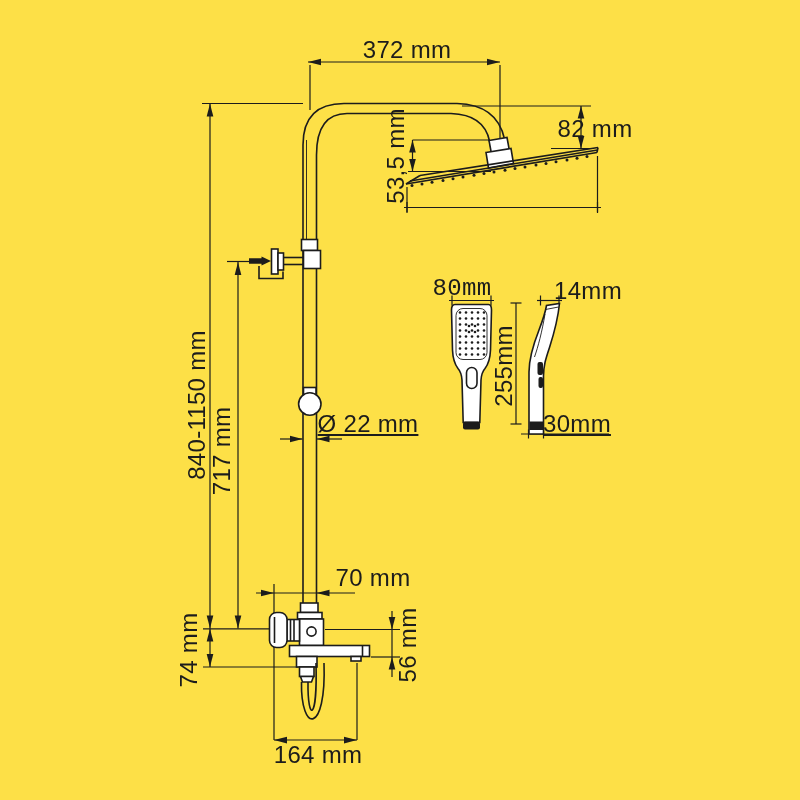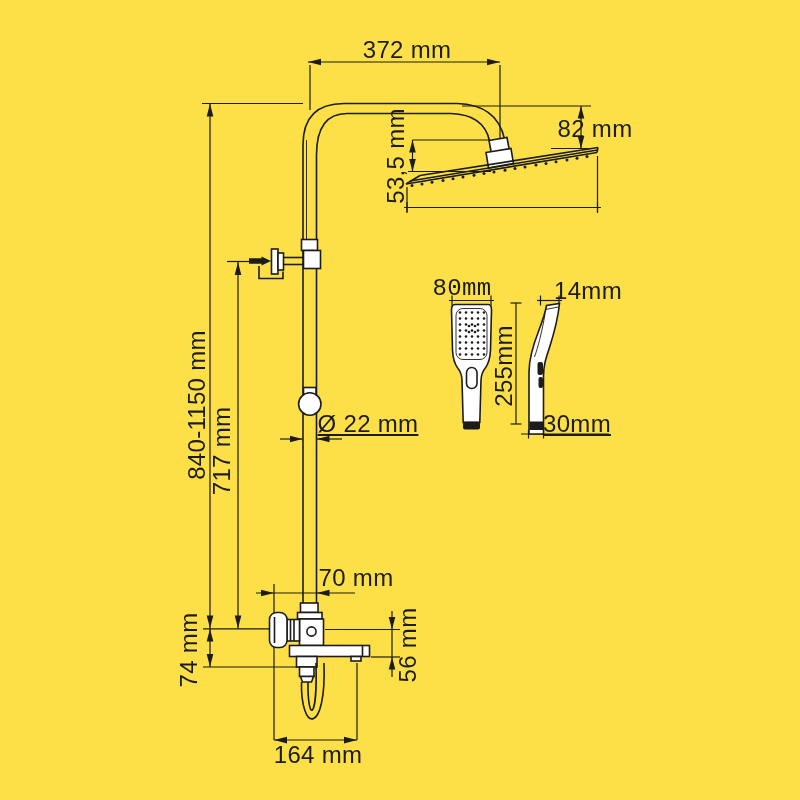--- a/index.html
+++ b/index.html
@@ -14,21 +14,21 @@
   .l-82    {left:595px;top:129px;}
   .l-535   {left:396px;top:156px;}
   .l-400   {left:501px;top:196px;}
   .l-80    {left:462px;top:289px;font-family:Liberation Mono, monospace;}
   .l-14    {left:549px;top:291px;margin-left:39px;}
   .l-255   {left:504px;top:366px;}
   .l-30    {left:577px;top:424px;text-decoration:underline;}
   .l-840   {left:197px;top:405px;}
   .l-717   {left:222px;top:451px;}
   .l-22    {left:368px;top:424px;text-decoration:underline;}
-  .l-70    {left:338px;top:578px;padding-left:36px;}
+  .l-70    {left:355px;top:578px;padding-left:36px;}
   .l-74    {left:189px;top:650px;}
   .l-56    {left:408px;top:645px;}
   .l-164   {left:318px;top:755px;}
   .ln{stroke:#1c1c1c;stroke-width:1.6;fill:none;}
   .thin{stroke:#1c1c1c;stroke-width:0.9;fill:none;}
   .wh{stroke:#1c1c1c;stroke-width:1.6;fill:#ffffff;}
   .dk{fill:#1c1c1c;stroke:none;}
   .dim{stroke:#1c1c1c;stroke-width:1.2;fill:none;}
   .ar{fill:#1c1c1c;stroke:none;}
 </style>

